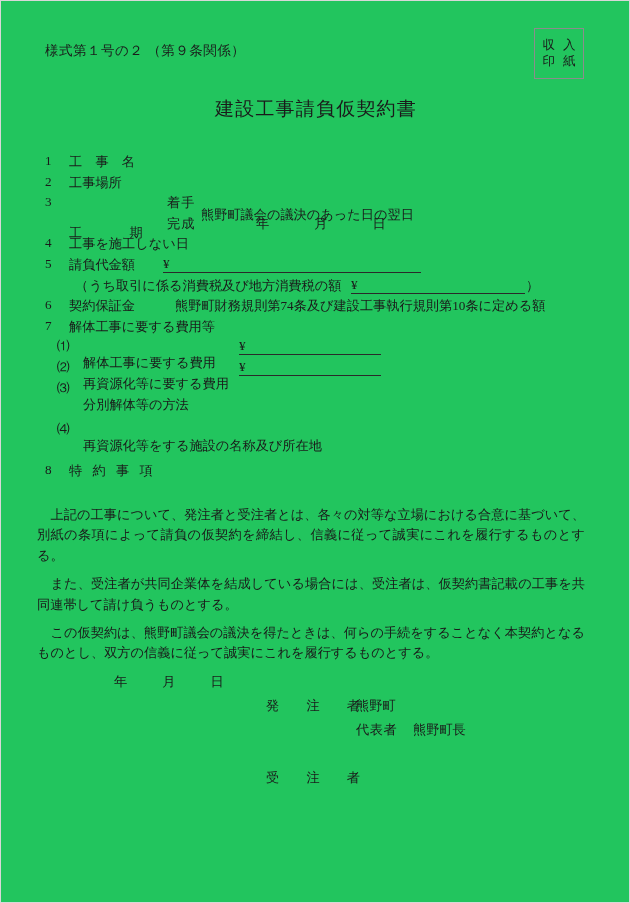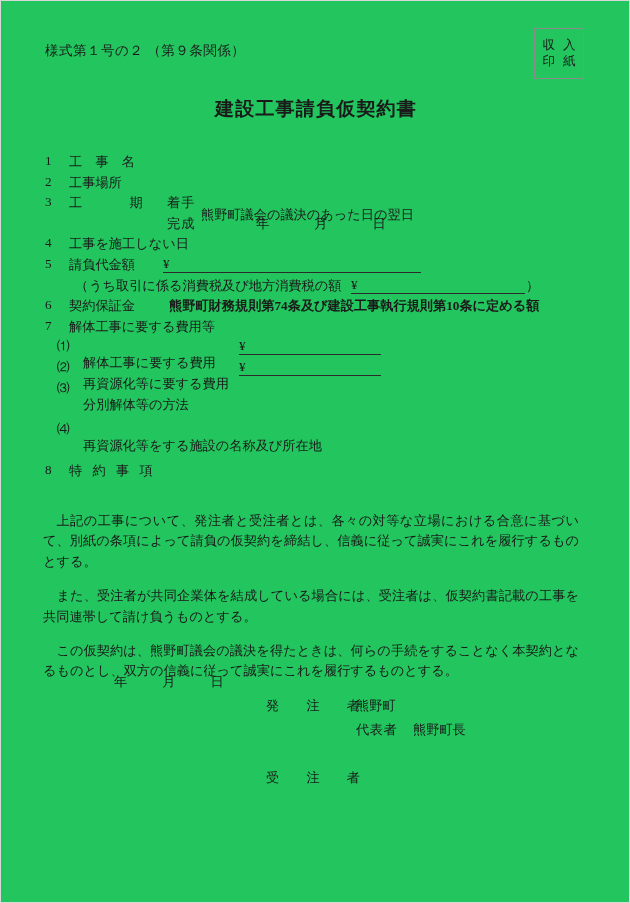--- a/index.html
+++ b/index.html
@@ -54,21 +54,20 @@
   }
   .doc-title {
     position: absolute;
     left: 0;
     top: 95px;
     width: 630px;
     text-align: center;
     font-size: 19px;
     letter-spacing: 1.2px;
     white-space: nowrap;
-    font-weight: bold;
   }
 
   
   .items {
     position: absolute;
     left: 0;
     top: 152px;
     width: 630px;
     font-size: 13.2px;
   }
@@ -82,20 +81,21 @@
     left: 44px;
     top: 0;
   }
   .item-label {
     position: absolute;
     left: 68px;
     top: 0;
   }
   .item-label.wide {
     letter-spacing: 7px;
+    margin-top: 30px;
   }
   .item-label.med {
     letter-spacing: 3.5px;
   }
   .sub-num {
     position: absolute;
     left: 56px;
     top: 0;
     font-size: 12.4px;
   }
@@ -149,21 +149,21 @@
     position: absolute;
     left: 28px;
     top: 496px;
     width: 564px;
     font-size: 13.2px;
     line-height: 20.4px;
     text-align: justify;
     text-justify: inter-character;
   }
   .body-text p {
-    margin: 14px;
+    margin: 8px;
     text-indent: 13.5px;
   }
 
   
   .sig {
     position: absolute;
     left: 0;
     top: 672px;
     width: 630px;
     font-size: 13.2px;
@@ -257,21 +257,21 @@
       <span class="paren-open">（</span>
       <span class="tax-label">うち取引に係る消費税及び地方消費税の額</span>
       <span class="yen-sym" style="position:absolute;left:350px;top:0;">¥</span>
       <span class="money-line" style="left:350px;width:174px;"></span>
       <span class="paren-close">）</span>
     </div>
 
     <div class="item-row">
       <span class="item-num">6</span>
       <span class="item-label">契約保証金</span>
-      <span style="position:absolute;left:168px;top:0;font-weight:bold;">熊野町財務規則第74条及び建設工事執行規則第10条に定める額</span>
+      <span style="position:absolute;left:174px;top:0;">熊野町財務規則第74条及び建設工事執行規則第10条に定める額</span>
     </div>
 
     <div class="item-row">
       <span class="item-num">7</span>
       <span class="item-label">解体工事に要する費用等</span>
     </div>
 
     <div class="item-row">
       <span class="sub-num">⑴</span>
       <span class="sub-label">解体工事に要する費用</span>

